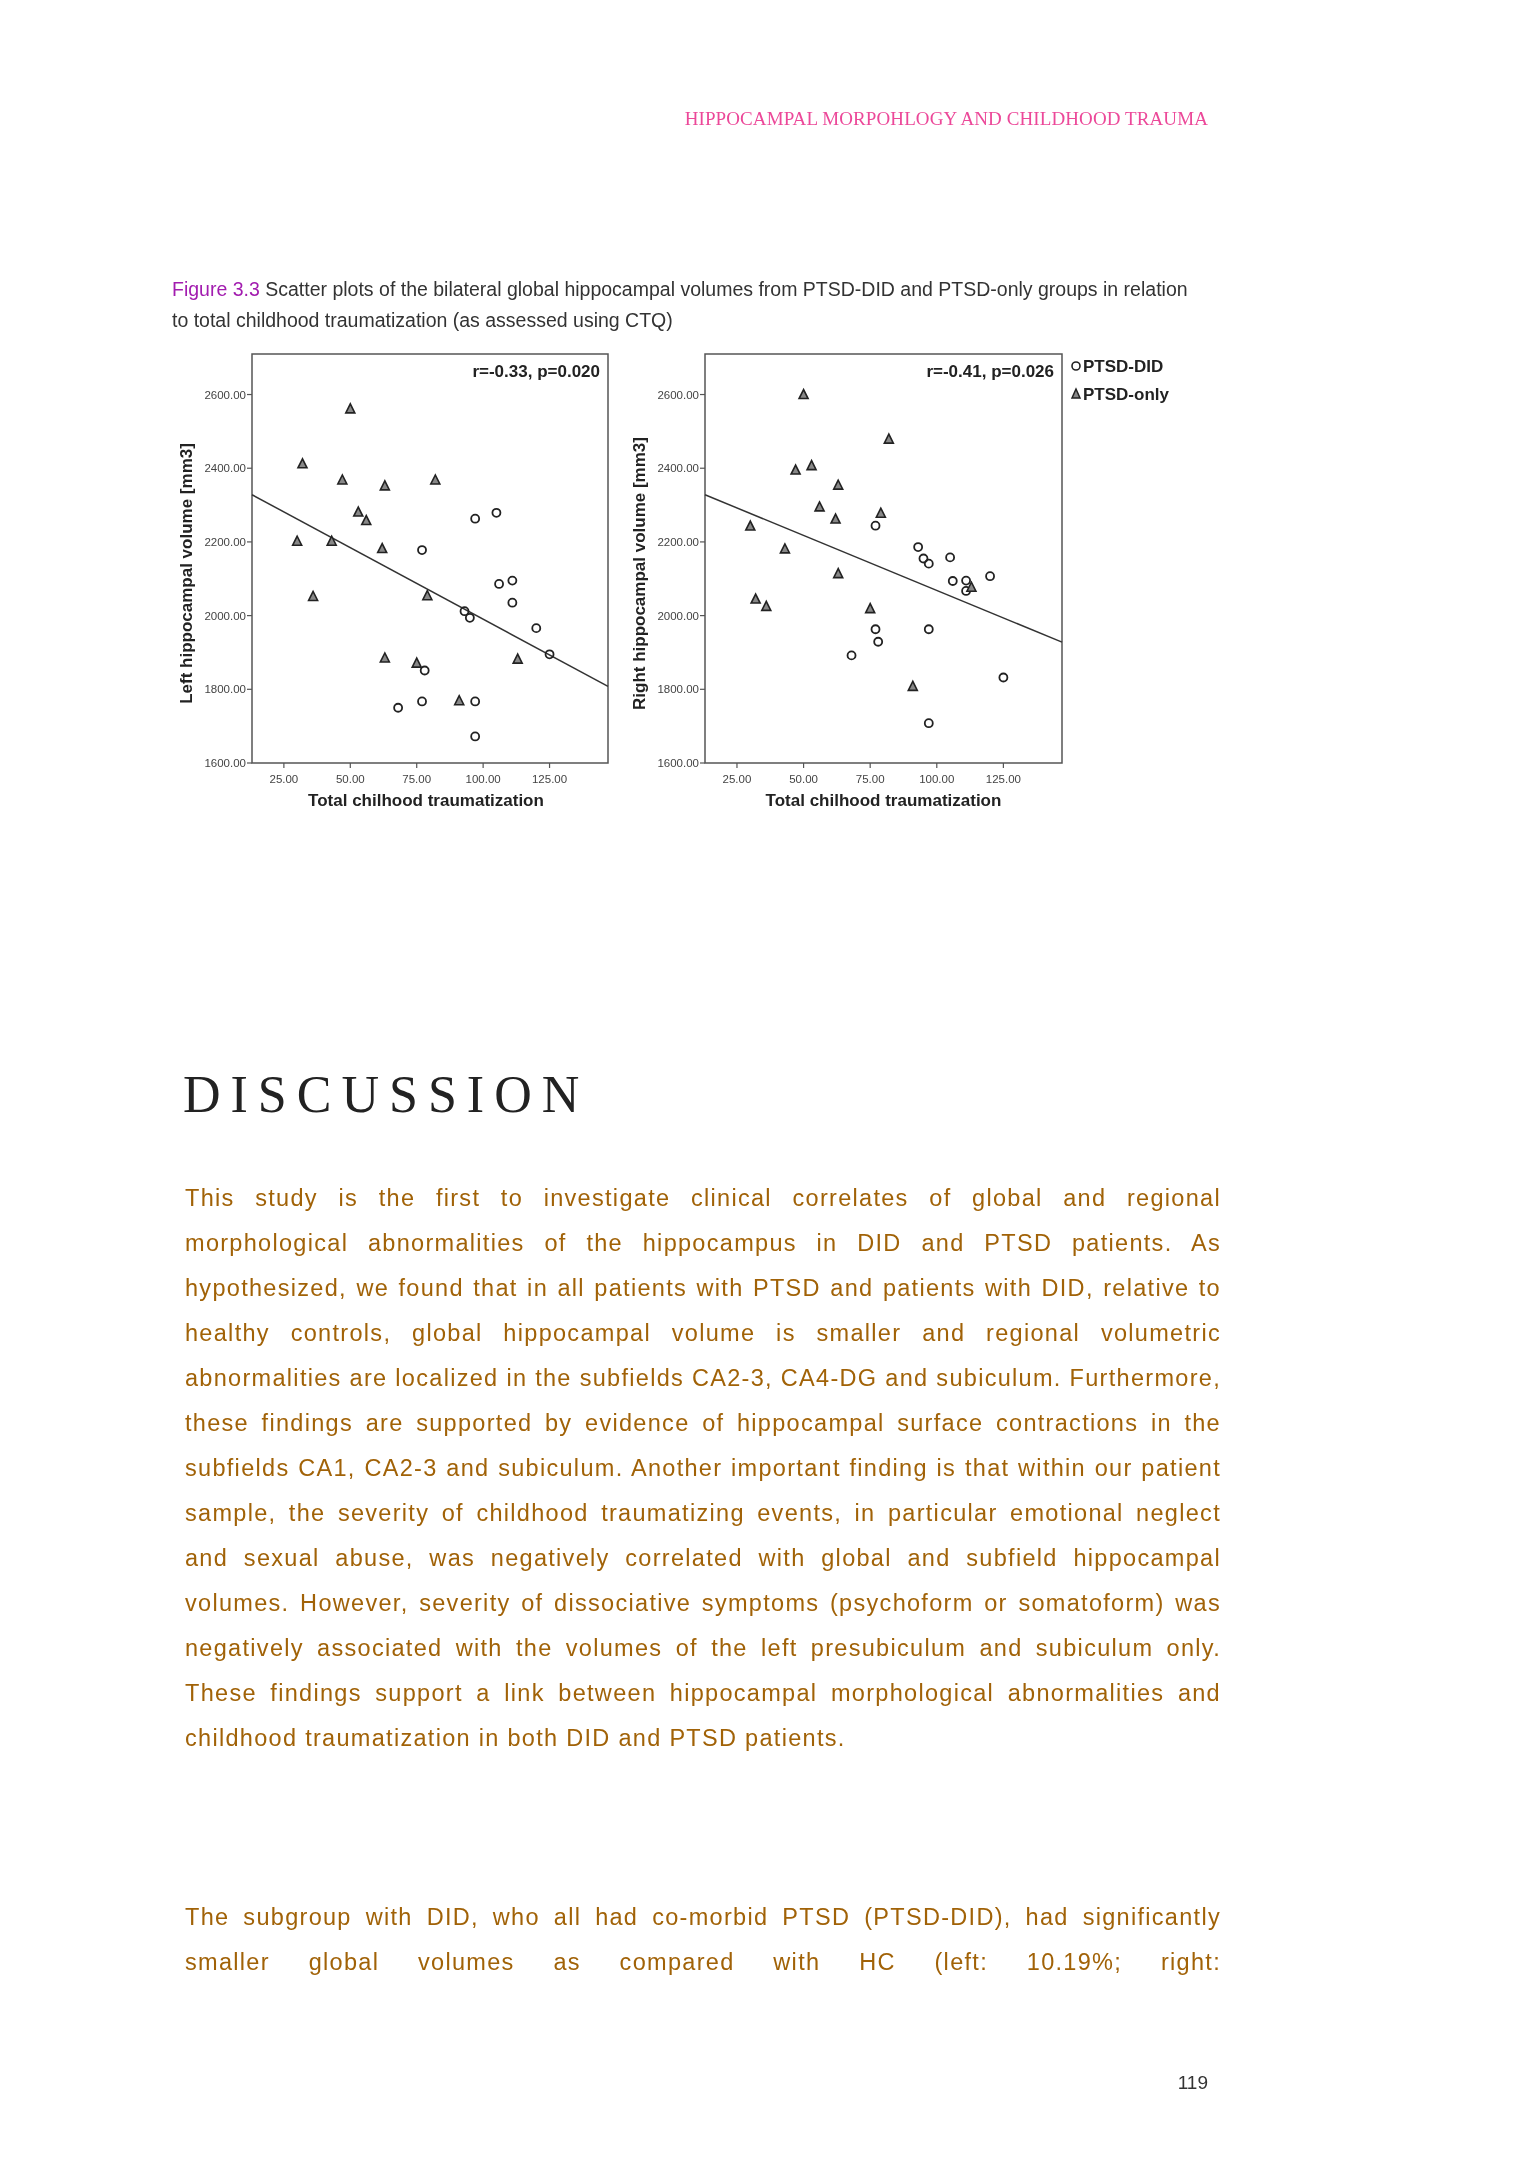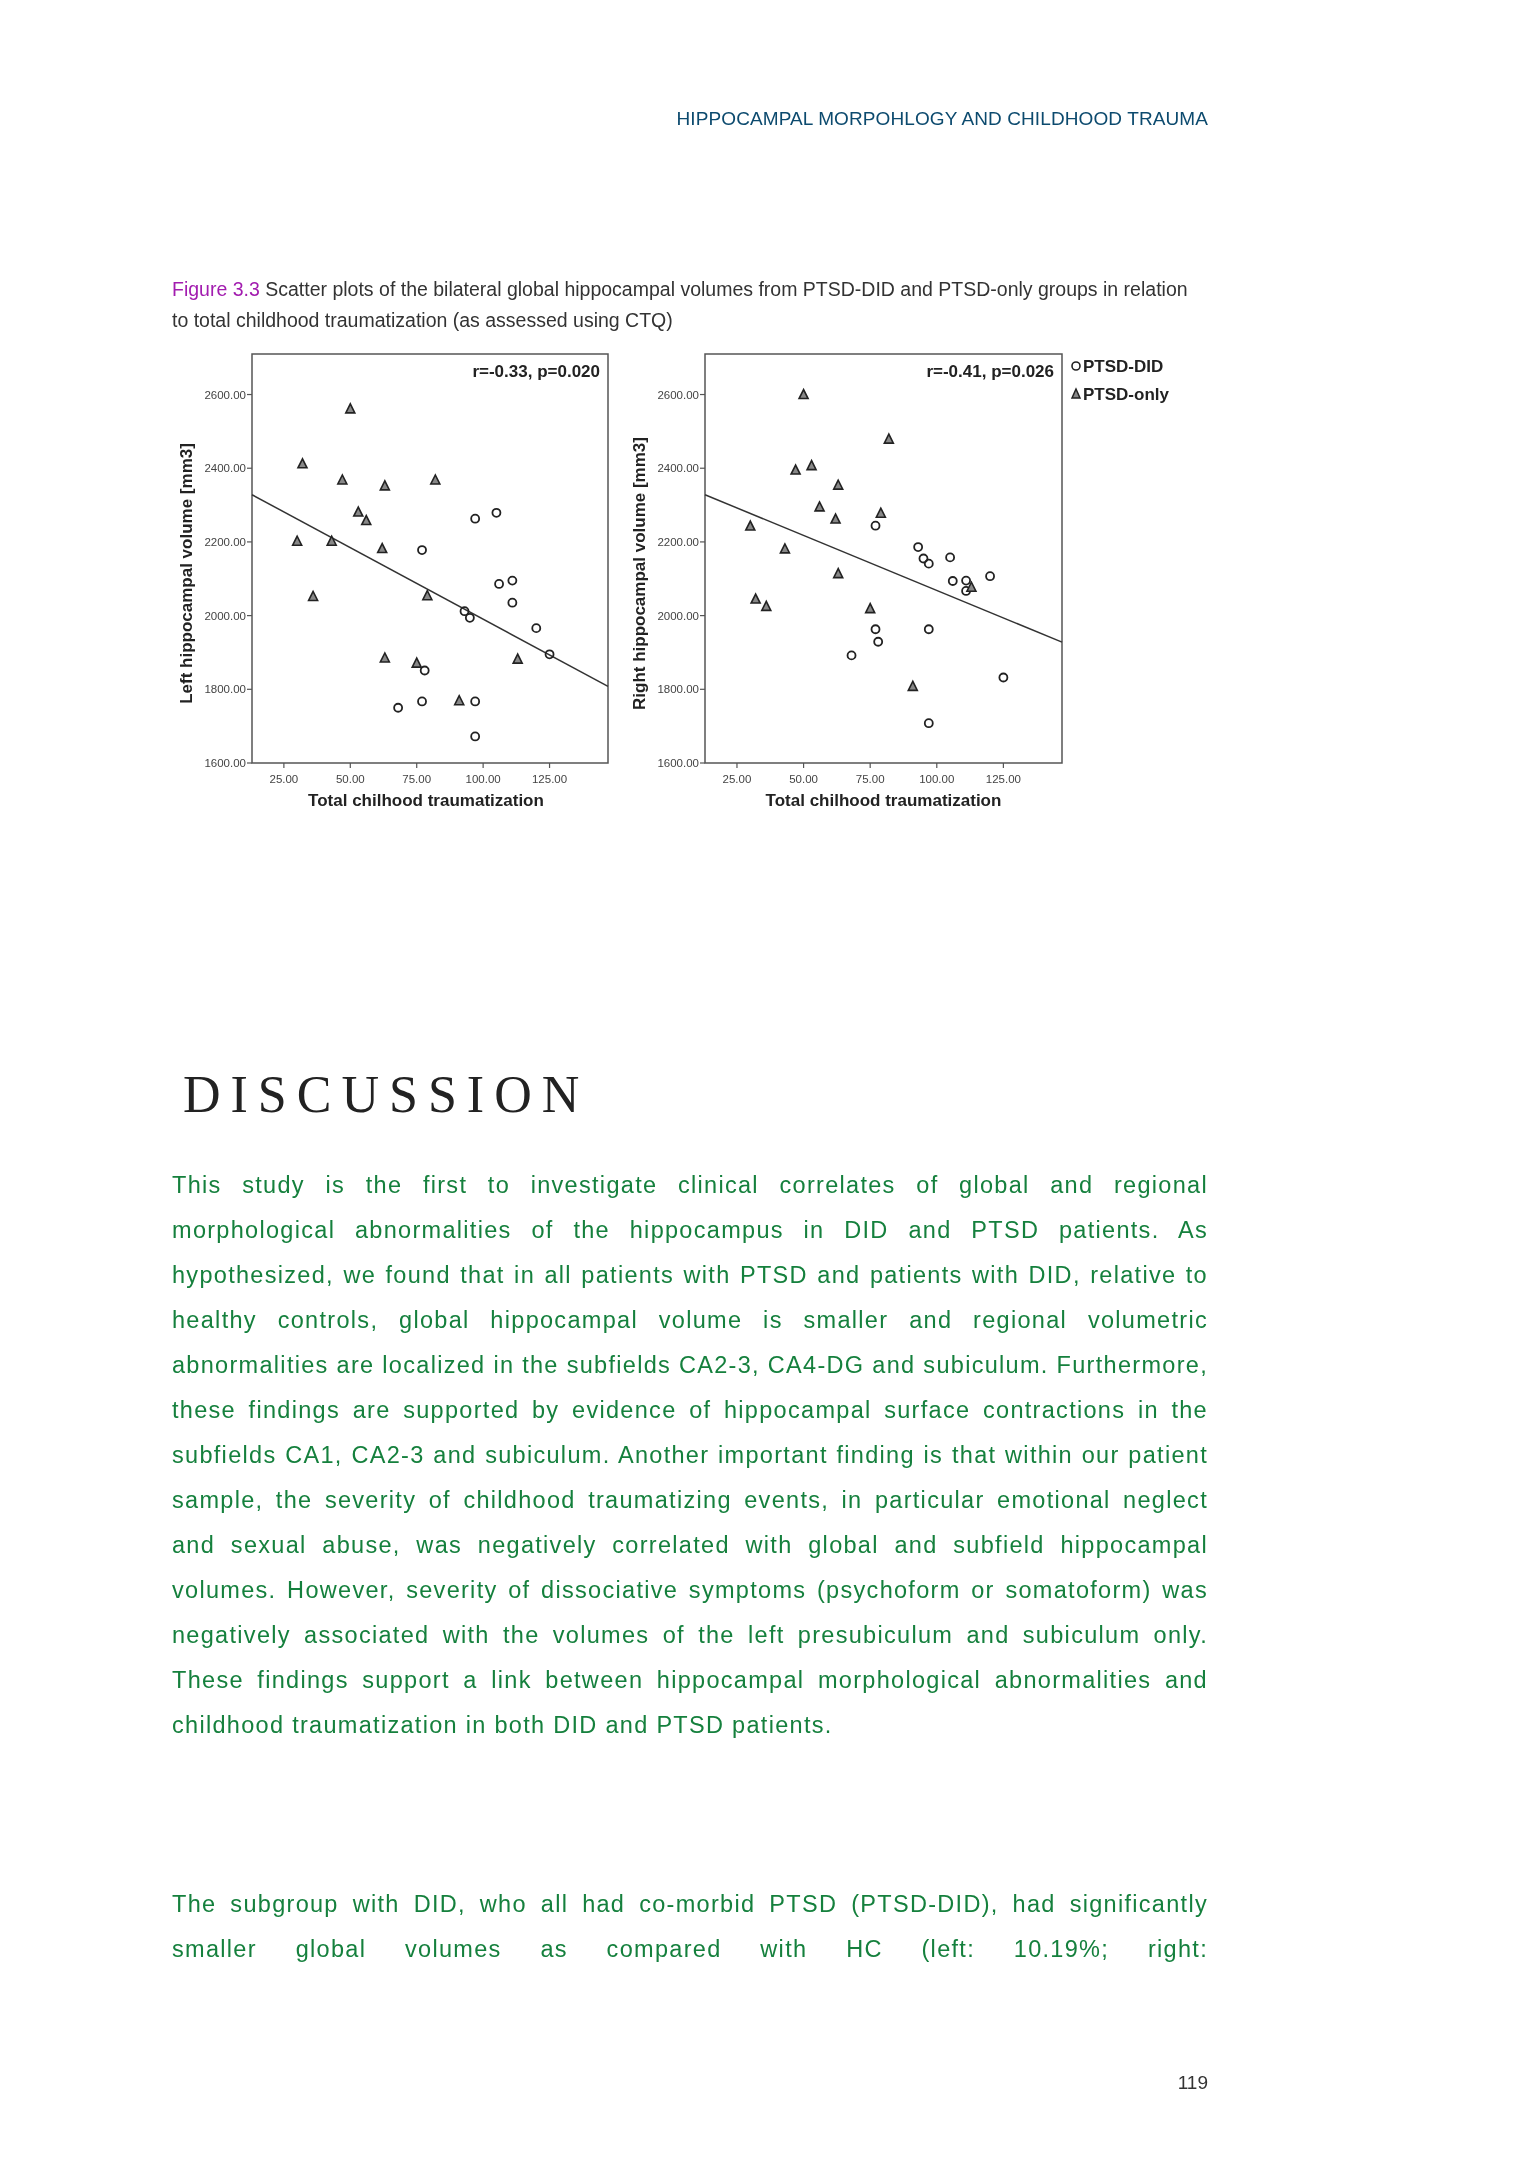--- a/index.html
+++ b/index.html
@@ -1,19 +1,19 @@
 <!DOCTYPE html>
 <html><head>
 <meta charset="utf-8">
 <style>
   html, body { margin: 0; padding: 0; background: #ffffff; }
   body { width: 1529px; height: 2160px; position: relative; overflow: hidden; color: #2a2a2a; }
   .running-head {
     position: absolute; top: 108px; right: 321px;
-    font-family: Liberation Sans, sans-serif; font-size: 19px; color: #0c4a6e;
+    font-family: Liberation Serif, serif; font-size: 19px; color: #ec4899;
     letter-spacing: 0.1px;
   }
   .caption {
     position: absolute; top: 274px; left: 172px; width: 1036px;
     font-family: "Liberation Sans", sans-serif; font-size: 19.5px; line-height: 31px; color: #333;
   }
   .caption .fig-label { color: #a21caf; }
   .figure { position: absolute; top: 350px; left: 160px; width: 1080px; height: 480px; }
   .figure svg { display: block; }
   .abbrev {
@@ -22,21 +22,21 @@
   }
   .abbrev .abbr-body { font-style: italic; letter-spacing: 1.2px; text-align: justify; text-align-last: left; }
   .section-title {
     position: absolute; top: 1054px; left: 172px;
     font-family: "Liberation Serif", serif; font-size: 52px; font-weight: normal;
     letter-spacing: 10px; color: #222; margin: 11px;
   }
   .body-text {
     position: absolute; left: 172px; width: 1036px;
     font-family: "Liberation Sans", sans-serif; font-size: 23.5px; line-height: 45px;
-    letter-spacing: 1.3px; color: #15803d; text-align: justify; margin: 0;
+    letter-spacing: 1.3px; color: #a16207; text-align: justify; margin: 13px;
   }
   .p1 { top: 1163px; }
   .p2 { top: 1882px; text-align-last: justify; }
   .page-number {
     position: absolute; top: 2072px; right: 321px;
     font-family: "Liberation Sans", sans-serif; font-size: 19px; color: #333; text-align: center;
   }
   .tick-label { font-family: "Liberation Sans", sans-serif; font-size: 11.5px; fill: #444; }
   .axis-title { font-family: "Liberation Sans", sans-serif; font-size: 17px; font-weight: bold; fill: #222; }
   .stat-label { font-family: "Liberation Sans", sans-serif; font-size: 17px; font-weight: bold; fill: #222; }

